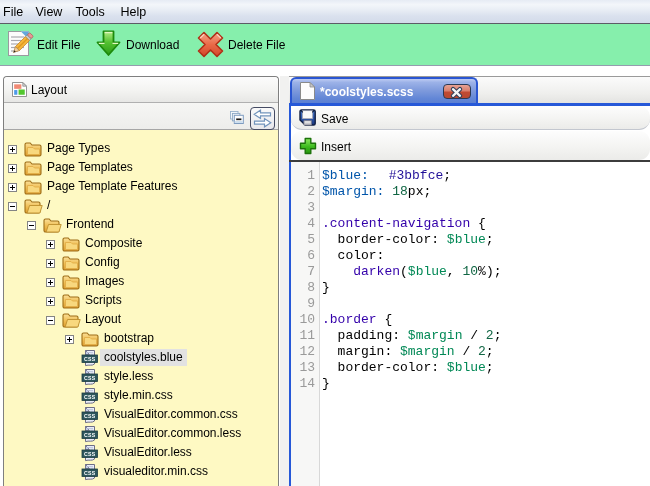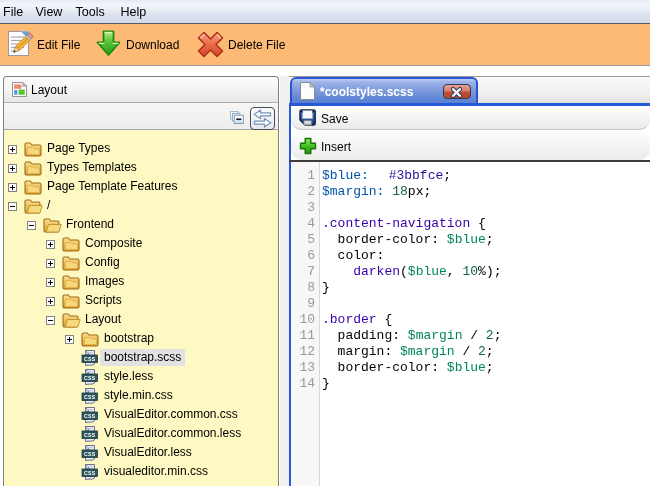--- a/index.html
+++ b/index.html
@@ -7,21 +7,21 @@
 body { font-family:"Liberation Sans", sans-serif; background:#fff; position:relative; }
 .abs { position:absolute; }
 
 
 #menubar { left:0; top:0; width:650px; height:23.5px;
   background:linear-gradient(180deg,#e6ebf4 0%,#f3f6fa 20%,#e9eef5 42%,#dae1ee 70%,#d3dbea 100%);
   border-bottom:1.5px solid #5c5c66; }
 #menubar span { position:absolute; top:4.5px; font-size:12.5px; color:#000; }
 
 
-#toolbar { left:0; top:23.5px; width:650px; height:42px; background:#fdba74; border-bottom:1px solid #959cae; }
+#toolbar { left:0; top:23.5px; width:650px; height:42px; background:#86efac; border-bottom:1px solid #959cae; }
 .tbtext { position:absolute; font-size:12px; color:#000; top:14px; }
 
 
 #lpanel { left:3px; top:76px; width:276px; height:410px; border:1px solid #7f7f7f; border-bottom:none;
   border-radius:4px 4px 0 0; background:#fff; }
 #lheader { left:0; top:0; width:274px; height:26px;
   background:linear-gradient(180deg,#fcfcfc 0%,#f3f3f1 55%,#e7e7e5 100%);
   border-bottom:1px solid #b0b0b0; border-radius:4px 4px 0 0; }
 #lheader .t { position:absolute; left:27px; top:6px; font-size:12px; color:#000; }
 #lsub { left:0; top:26px; width:274px; height:27px;
@@ -177,21 +177,21 @@
   <defs>
             <linearGradient id="fc202" x1="0" y1="0" x2="0" y2="1">
     <stop offset="0" stop-color="#fbe098"></stop>
               <stop offset="0.55" stop-color="#eebb50"></stop>
               <stop offset="1" stop-color="#dd9c30"></stop>
             </linearGradient>
           </defs>
   <path d="M1,2.5 C1,1.7 1.6,1 2.5,1 L6.2,1 L8,3 L15.5,3 C16.4,3 17,3.6 17,4.5 L17,12.5 C17,13.4 16.4,14 15.5,14 L2.5,14 C1.6,14 1,13.4 1,12.5 Z" fill="url(#fc202)" stroke="#9d6d16" stroke-width="1.1"></path>
   <path d="M3.5,5.5 L9,5.5 L10.5,7 L15.5,7 L15.5,12.5 L3.5,12.5 Z" fill="#f8d87e" stroke="#e2ae48" stroke-width="0.9"></path>
   </svg>
-        <span class="lbl" style="left:43px;">Types Templates</span>
+        <span class="lbl" style="left:43px;">Page Templates</span>
       </div>
       <div class="trow" style="left:0;top:47.5px;width:274px;">
         <svg style="position:absolute;left:4px;top:5px" width="9" height="9" viewBox="0 0 9 9">
   <rect x="0.5" y="0.5" width="8" height="8" fill="#fff" stroke="#848484"></rect>
   <line x1="2" y1="4.5" x2="7" y2="4.5" stroke="#000"></line>
   <line x1="4.5" y1="2" x2="4.5" y2="7" stroke="#000"></line>
         </svg>
         <svg style="position:absolute;left:20px;top:2px" width="18" height="15" viewBox="0 0 18 15">
   <defs>
             <linearGradient id="fc202" x1="0" y1="0" x2="0" y2="1">
@@ -355,21 +355,21 @@
         <span class="lbl" style="left:100px;">bootstrap</span>
       </div>
       <div class="trow" style="left:0;top:218.5px;width:274px;">
         <svg style="position:absolute;left:77px;top:1px" width="17" height="17" viewBox="0 0 17 17">
   <path d="M4.5,0.5 L13.5,0.5 L13.5,14 C11,16.2 8,14.4 4.5,15.6 Z" fill="#e9edf8" stroke="#6e6e86" stroke-width="1"></path>
   <path d="M4.5,0.5 L4.5,4.5 L8.5,4.5 Z" fill="#c2cce8" stroke="#6e6e86" stroke-width="0.8"></path>
   <path d="M6,2.5 L12,2.5 M9.5,4.2 L12,4.2" stroke="#b8c0d8" stroke-width="0.8"></path>
   <rect x="1" y="5" width="15.5" height="7.5" fill="#2d565c" stroke="#1d3c42" stroke-width="0.8"></rect>
   <text x="8.7" y="10.8" font-family="Liberation Sans, sans-serif" font-size="5.2" font-weight="bold" fill="#fff" text-anchor="middle" letter-spacing="0.3">CSS</text>
   </svg>
-        <span class="lbl sel" style="left:100px;top:0.5px;padding:1px 4px 2px;margin-left:-4px;">bootstrap.scss</span>
+        <span class="lbl sel" style="left:100px;top:0.5px;padding:1px 4px 2px;margin-left:-4px;">coolstyles.blue</span>
       </div>
       <div class="trow" style="left:0;top:237.5px;width:274px;">
         <svg style="position:absolute;left:77px;top:1px" width="17" height="17" viewBox="0 0 17 17">
   <path d="M4.5,0.5 L13.5,0.5 L13.5,14 C11,16.2 8,14.4 4.5,15.6 Z" fill="#e9edf8" stroke="#6e6e86" stroke-width="1"></path>
   <path d="M4.5,0.5 L4.5,4.5 L8.5,4.5 Z" fill="#c2cce8" stroke="#6e6e86" stroke-width="0.8"></path>
   <path d="M6,2.5 L12,2.5 M9.5,4.2 L12,4.2" stroke="#b8c0d8" stroke-width="0.8"></path>
   <rect x="1" y="5" width="15.5" height="7.5" fill="#2d565c" stroke="#1d3c42" stroke-width="0.8"></rect>
   <text x="8.7" y="10.8" font-family="Liberation Sans, sans-serif" font-size="5.2" font-weight="bold" fill="#fff" text-anchor="middle" letter-spacing="0.3">CSS</text>
   </svg>
         <span class="lbl" style="left:100px;">style.less</span>

